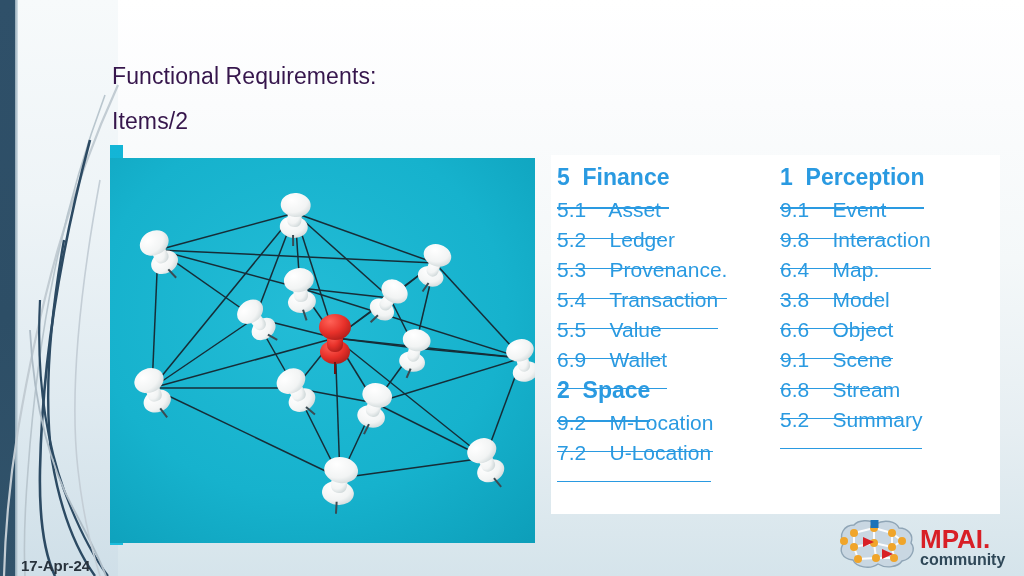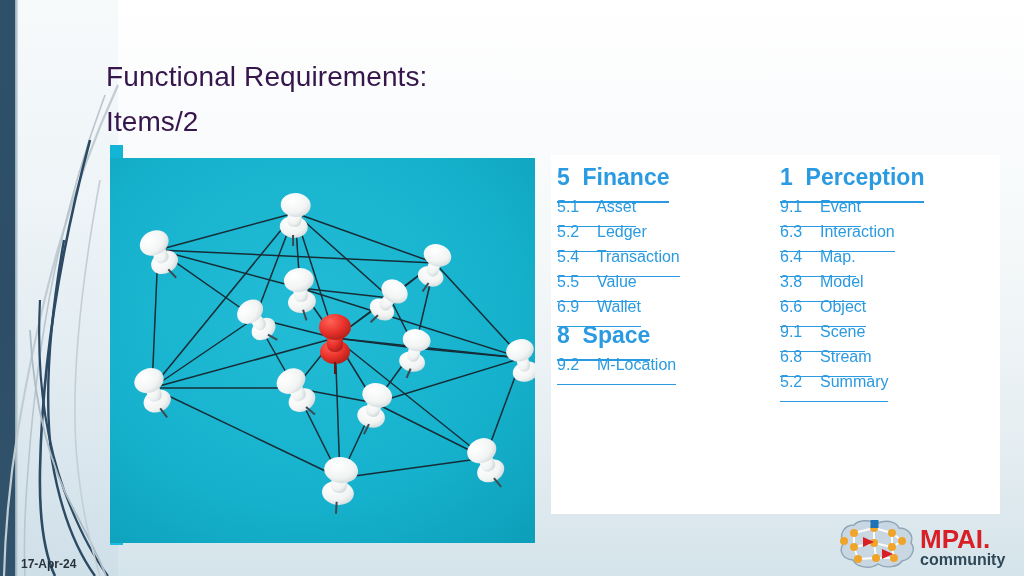--- a/index.html
+++ b/index.html
@@ -46,24 +46,24 @@
   .cyan-bar {
     position: absolute;
     left: 110px; top: 145px;
     width: 13px; height: 400px;
     background: linear-gradient(to bottom, #13b5d6 0%, #17b9d9 40%, #1cbcdc 100%);
   }
 
   
   .title {
     position: absolute;
-    left: 106px; top: 54px;
+    left: 112px; top: 54px;
     width: 560px;
     color: #36164c;
-    font-size: 28px;
+    font-size: 23px;
     line-height: 45px;
     font-weight: 400;
     letter-spacing: .1px;
   }
 
   
   .photo {
     position: absolute;
     left: 110px; top: 158px;
     width: 425px; height: 385px;
@@ -91,39 +91,39 @@
   .entry {
     display: block;
     color: #2a9ae1;
     text-decoration: none;
     white-space: pre;
     line-height: 1.0;
     margin-bottom: 8px;
   }
   .entry span.u {
     border-bottom: 1.5px solid #2a9ae1;
-    padding-bottom: 11px;
+    padding-bottom: 17px;
   }
   .entry.head {
     font-weight: bold;
     font-size: 23px;
     margin-bottom: 10px;
   }
   .entry.item {
     font-weight: 400;
-    font-size: 16px;
+    font-size: 21px;
     margin-bottom: 9px;
   }
   .entry.head span.u { border-bottom-width: 2px; }
 
   
   .date {
     position: absolute;
     left: 21px; top: 557px;
-    font-size: 12px;
+    font-size: 15px;
     font-weight: bold;
     color: #28323c;
   }
   .logo {
     position: absolute;
     left: 832px; top: 519px;
     width: 180px; height: 52px;
   }
   .logo svg { display: block; }
 </style>
@@ -304,30 +304,32 @@
         <line x1="0" y1="24" x2="0" y2="36" stroke="#6b1512" stroke-width="2"></line>
       </g>
     </svg>
   </div>
 
   <div class="content-card">
     <div class="col col-left">
         <a class="entry head" href="#"><span class="u">5  Finance</span></a>
         <a class="entry item" href="#"><span class="u">5.1    Asset</span></a>
         <a class="entry item" href="#"><span class="u">5.2    Ledger</span></a>
+        <a class="entry item" href="#"><span class="u">5.3    Provenance.</span></a>
         <a class="entry item" href="#"><span class="u">5.4    Transaction</span></a>
         <a class="entry item" href="#"><span class="u">5.5    Value</span></a>
         <a class="entry item" href="#"><span class="u">6.9    Wallet</span></a>
-        <a class="entry head" href="#"><span class="u">8  Space</span></a>
+        <a class="entry head" href="#"><span class="u">2  Space</span></a>
         <a class="entry item" href="#"><span class="u">9.2    M-Location</span></a>
+        <a class="entry item" href="#"><span class="u">7.2    U-Location</span></a>
       </div>
     <div class="col col-right">
         <a class="entry head" href="#"><span class="u">1  Perception</span></a>
         <a class="entry item" href="#"><span class="u">9.1    Event</span></a>
-        <a class="entry item" href="#"><span class="u">6.3    Interaction</span></a>
+        <a class="entry item" href="#"><span class="u">9.8    Interaction</span></a>
         <a class="entry item" href="#"><span class="u">6.4    Map.</span></a>
         <a class="entry item" href="#"><span class="u">3.8    Model</span></a>
         <a class="entry item" href="#"><span class="u">6.6    Object</span></a>
         <a class="entry item" href="#"><span class="u">9.1    Scene</span></a>
         <a class="entry item" href="#"><span class="u">6.8    Stream</span></a>
         <a class="entry item" href="#"><span class="u">5.2    Summary</span></a>
       </div>
   </div>
 
   <div class="date">17-Apr-24</div>

